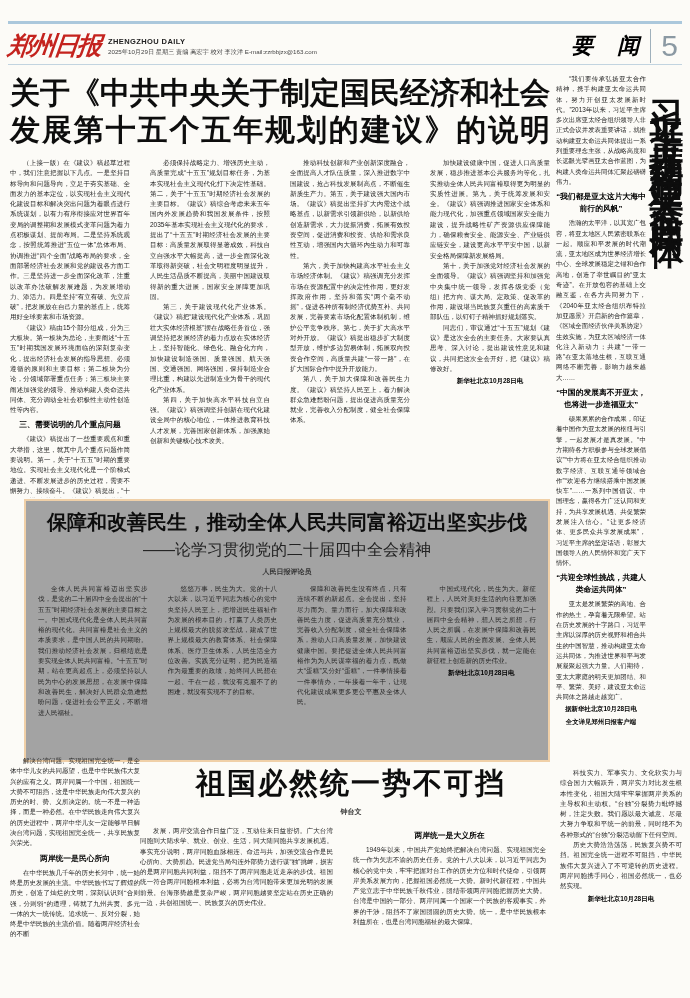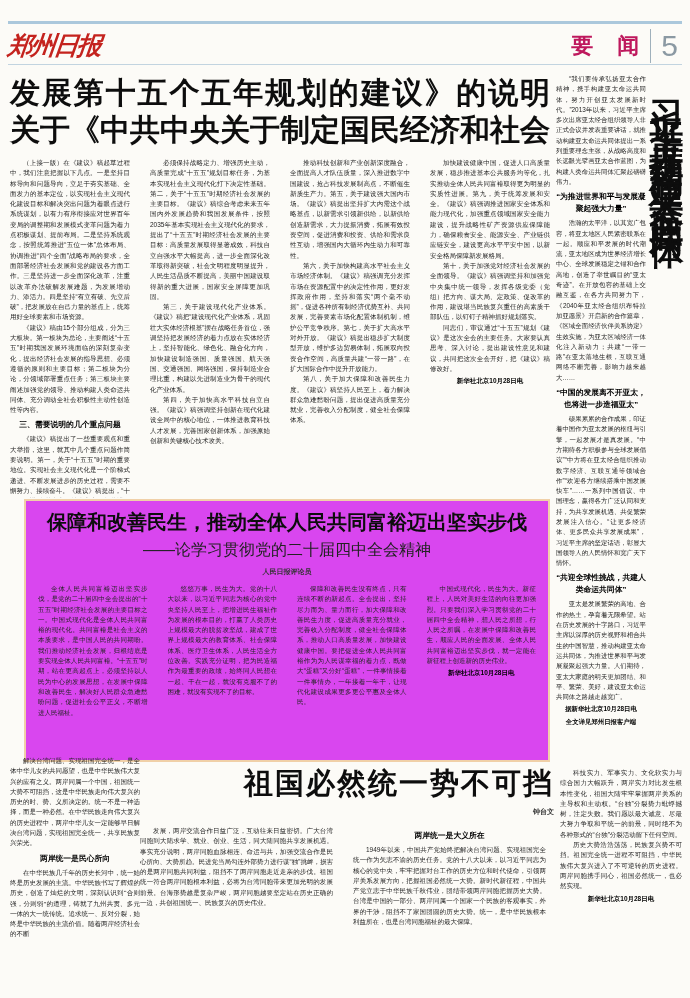--- a/index.html
+++ b/index.html
@@ -16,21 +16,21 @@
   #masthead { left:8px; top:29px; width:674px; height:33px; display:flex; align-items:center; }
   .logo-cn {
     font-family:"DejaVu Serif", serif; font-weight:bold; font-style:italic;
     font-size:25px; letter-spacing:-2px; color:#c4231e;
     transform:skewX(-6deg); white-space:nowrap;
   }
   .mast-info { margin-left:8px; margin-top:3px; }
   .mast-en { font-size:7.5px; font-weight:bold; letter-spacing:.4px; color:#222; }
   .mast-date { font-size:6.2px; color:#444; margin-top:2px; white-space:nowrap; }
   .mast-spacer { flex:1; }
-  .section-label { font-size:22px; font-weight:bold; letter-spacing:9px; color:#be185d; white-space:nowrap; }
+  .section-label { font-size:22px; font-weight:bold; letter-spacing:9px; color:#000000; white-space:nowrap;font-style:italic; }
   .mast-divider { width:1px; height:34px; background:#9fb0bb; margin:0 10px 0 2px; }
   .page-number { font-size:30px; color:#8b99a3; line-height:1; padding-right:4px; }
   #header-rule { left:8px; top:64px; width:674px; height:1px; background:#c2d4e0; }
 
   
   .colwrap { display:flex; gap:20px; }
   .col {
     flex:1; overflow:hidden; text-align:justify;
     font-size:6.5px; line-height:10.3px; color:#242424;
   }
@@ -52,51 +52,55 @@
   #xi-vertical {
     left:646px; top:74px; width:42px; height:694px;
     writing-mode:vertical-rl; text-orientation:upright;
     font-weight:bold; font-size:34px; letter-spacing:9px; line-height:42px;
     color:#0d0d0d; overflow:hidden;
   }
 
   
   #minsheng-box {
     left:24px; top:499px; width:526px; height:263px;
-    border:2px solid #f0d0a8; background:#d946ef; padding:8px 12px 6px;
+    border:2px solid #f0d0a8; background:#a3a3a3; padding:8px 12px 6px;
   }
   .ms-headline { font-weight:bold; font-size:20px; line-height:26px; text-align:center; color:#0d0d0d; }
   .ms-subtitle { font-size:16px; text-align:center; margin-top:5px; color:#222; }
   .ms-byline { font-size:7px; font-weight:bold; text-align:center; margin-top:6px; color:#333; }
   #minsheng-box .colwrap { margin-top:7px; height:172px; }
 
   
   #uni-col1 { left:10px; top:756px; width:130px; height:228px;font-family:Liberation Serif, serif; }
-  #uni-headline-block { left:148px; top:766px; width:406px; text-align:right; }
+  #uni-headline-block { left:148px; top:766px; width:406px; text-align:center; }
   .uni-headline { font-weight:bold; font-size:29px; line-height:34px; color:#0d0d0d; letter-spacing:2px; white-space:nowrap; }
   .uni-byline { font-size:7px; font-weight:bold; color:#333; margin-top:7px; }
   #uni-cols { left:140px; top:826px; width:406px; height:170px; }
   #uni-col5 { left:560px; top:768px; width:122px; height:228px; }
 </style>
 </head>
 <body>
 
 <div class="abs" id="top-rule"></div>
 <div class="abs" id="masthead">
   <div class="logo-cn">郑州日报</div>
+  <div class="mast-info">
+    <div class="mast-en">ZHENGZHOU DAILY</div>
+    <div class="mast-date">2025年10月29日 星期三 责编 高宏宇 校对 李汶洋 E-mail:zzrbbjzx@163.com</div>
+  </div>
   <div class="mast-spacer"></div>
   <div class="section-label">要 闻</div>
   <div class="mast-divider"></div>
   <div class="page-number">5</div>
 </div>
 <div class="abs" id="header-rule"></div>
 
 <div class="abs" id="main-headline">
+  <div class="hl">关于《中共中央关于制定国民经济和社会</div>
   <div class="hl">发展第十五个五年规划的建议》的说明</div>
-  <div class="hl">关于《中共中央关于制定国民经济和社会</div>
 </div>
 <div class="abs colwrap" id="main-body">
   <div class="col">
       <div class="blk-p">（上接一版）在《建议》稿起草过程中，我们注意把握以下几点。一是坚持目标导向和问题导向，立足于夯实基础、全面发力的基本定位，以实现社会主义现代化建设目标和解决突出问题为着眼点进行系统谋划，以有力有序衔接应对世界百年变局的调整期和发展模式变革问题为着力点积极谋划、提前布局。二是坚持系统观念，按照统筹推进“五位一体”总体布局、协调推进“四个全面”战略布局的要求，全面部署经济社会发展和党的建设各方面工作。三是坚持进一步全面深化改革，注重以改革办法破解发展难题，为发展增动力、添活力。四是坚持“有立有破、先立后破”，把发展放在自己力量的基点上，统筹用好全球要素和市场资源。</div>
       <div class="blk-p">《建议》稿由15个部分组成，分为三大板块。第一板块为总论，主要阐述“十五五”时期我国发展环境面临的深刻复杂变化，提出经济社会发展的指导思想、必须遵循的原则和主要目标；第二板块为分论，分领域部署重点任务；第三板块主要阐述加强党的领导、推动构建人类命运共同体、充分调动全社会积极性主动性创造性等内容。</div>
       <div class="blk-sub">三、需要说明的几个重点问题</div>
       <div class="blk-p">《建议》稿提出了一些重要观点和重大举措，这里，就其中几个重点问题作简要说明。第一，关于“十五五”时期的重要地位。实现社会主义现代化是一个阶梯式递进、不断发展进步的历史过程，需要不懈努力、接续奋斗。《建议》稿提出，“十五五”时期在基本实现社会主义现代化进程中具有承前启后的重要地位。</div>
     </div>
   <div class="col">
       <div class="blk-p">必须保持战略定力、增强历史主动，高质量完成“十五五”规划目标任务，为基本实现社会主义现代化打下决定性基础。第二，关于“十五五”时期经济社会发展的主要目标。《建议》稿综合考虑未来五年国内外发展趋势和我国发展条件，按照2035年基本实现社会主义现代化的要求，提出了“十五五”时期经济社会发展的主要目标：高质量发展取得显著成效，科技自立自强水平大幅提高，进一步全面深化改革取得新突破，社会文明程度明显提升，人民生活品质不断提高，美丽中国建设取得新的重大进展，国家安全屏障更加巩固。</div>
@@ -112,21 +116,21 @@
       <div class="blk-p">加快建设健康中国，促进人口高质量发展，稳步推进基本公共服务均等化，扎实推动全体人民共同富裕取得更为明显的实质性进展。第九，关于统筹发展和安全。《建议》稿强调推进国家安全体系和能力现代化，加强重点领域国家安全能力建设，提升战略性矿产资源供应保障能力，确保粮食安全、能源安全、产业链供应链安全，建设更高水平平安中国，以新安全格局保障新发展格局。</div>
       <div class="blk-p">第十，关于加强党对经济社会发展的全面领导。《建议》稿强调坚持和加强党中央集中统一领导，发挥各级党委（党组）把方向、谋大局、定政策、促改革的作用，建设堪当民族复兴重任的高素质干部队伍，以钉钉子精神抓好规划落实。</div>
       <div class="blk-p">同志们，审议通过“十五五”规划《建议》是这次全会的主要任务。大家要认真思考、深入讨论，提出建设性意见和建议，共同把这次全会开好，把《建议》稿修改好。</div>
       <div class="blk-date">新华社北京10月28日电</div>
     </div>
 </div>
 
 <div class="abs" id="xi-text">
   <div class="col" style="height:100%;">
       <div class="blk-p">“我们要传承弘扬亚太合作精神，携手构建亚太命运共同体，努力开创亚太发展新时代。”2013年以来，习近平主席多次出席亚太经合组织领导人非正式会议并发表重要讲话，就推动构建亚太命运共同体提出一系列重要理念主张，从战略高度和长远眼光擘画亚太合作蓝图，为构建人类命运共同体汇聚起磅礴伟力。</div>
-      <div class="blk-sub">“为推进世界和平与发展凝聚起强大力量”</div>
+      <div class="blk-sub">“我们都是亚太这片大海中前行的风帆”</div>
       <div class="blk-p">浩瀚的太平洋，以其宽广包容，将亚太地区人民紧密联系在一起。顺应和平发展的时代潮流，亚太地区成为世界经济增长中心、全球发展稳定之锚和合作高地，创造了举世瞩目的“亚太奇迹”。在开放包容的基础上交融互鉴，在各方共同努力下，《2040年亚太经合组织布特拉加亚愿景》开启新的合作篇章，《区域全面经济伙伴关系协定》生效实施，为亚太区域经济一体化注入新动力；共建“一带一路”在亚太落地生根，互联互通网络不断完善，影响力越来越大……</div>
       <div class="blk-sub">“中国的发展离不开亚太，也将进一步造福亚太”</div>
       <div class="blk-p">硕果累累的合作成果，印证着中国作为亚太发展的枢纽与引擎，一起发展才是真发展。“中方期待各方积极参与全球发展倡议”“中方将在亚太经合组织推动数字经济、互联互通等领域合作”“欢迎各方继续搭乘中国发展快车”……一系列中国倡议、中国理念，赢得各方广泛认同和支持，为共享发展机遇、共促繁荣发展注入信心。“让更多经济体、更多民众共享发展成果”，习近平主席的坚定话语，彰显大国领导人的人民情怀和宽广天下情怀。</div>
       <div class="blk-sub">“共迎全球性挑战，共建人类命运共同体”</div>
       <div class="blk-p">亚太是发展繁荣的高地、合作的热土，孕育着无限希望。站在历史发展的十字路口，习近平主席以深厚的历史视野和相合共生的中国智慧，推动构建亚太命运共同体，为推进世界和平与发展凝聚起强大力量。人们期待，亚太大家庭的明天更加团结、和平、繁荣、美好，建设亚太命运共同体之路越走越宽广。</div>
       <div class="blk-date">据新华社北京10月28日电</div>
       <div class="blk-date">全文详见郑州日报客户端</div>
     </div>
 </div>
 <div class="abs" id="xi-vertical">习近平主席推动构建亚太命运共同体</div>

